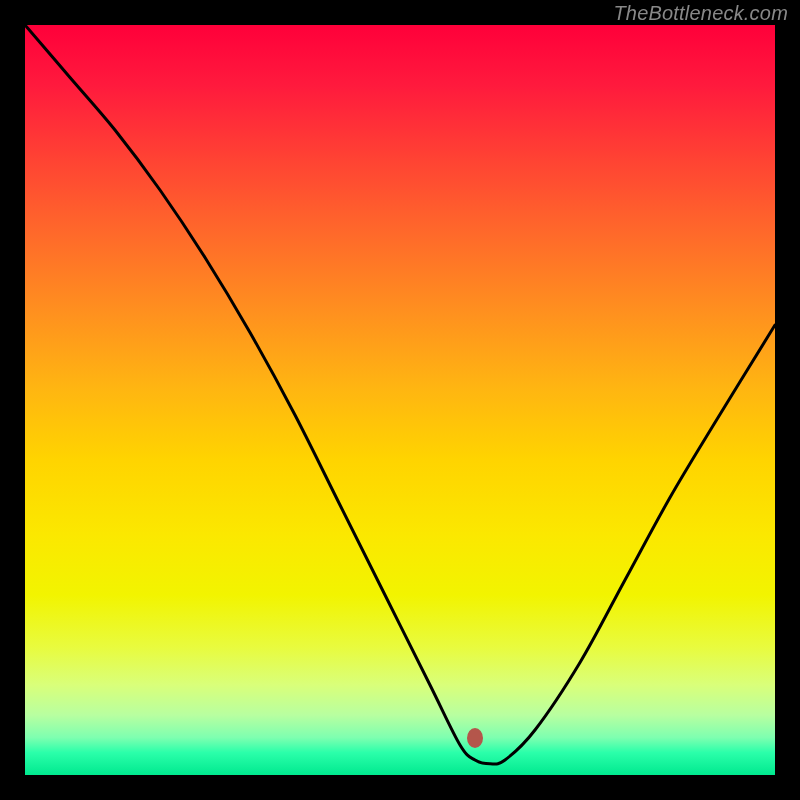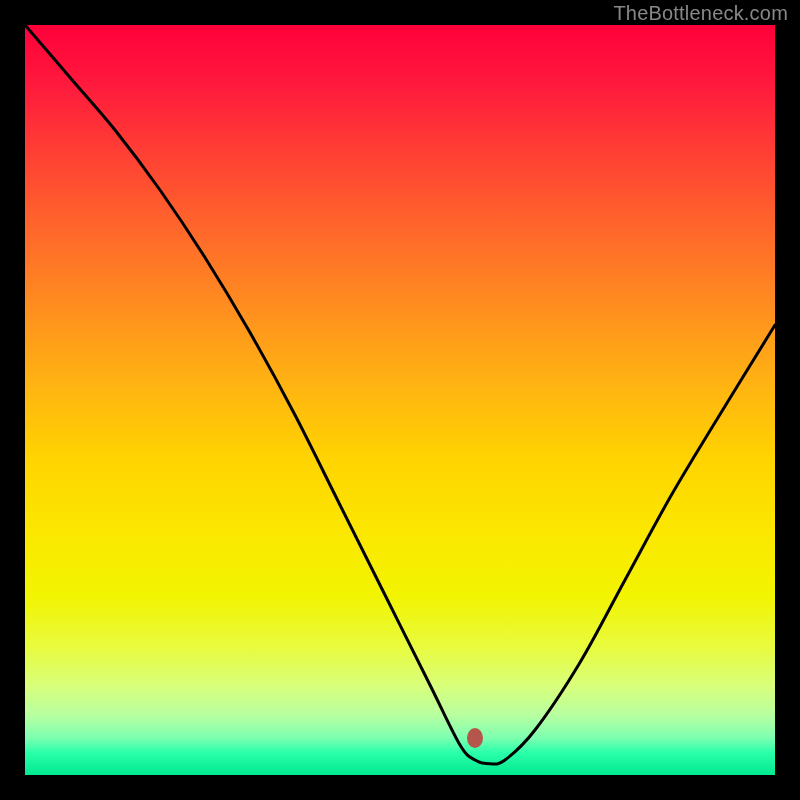--- a/index.html
+++ b/index.html
@@ -20,20 +20,21 @@
   .watermark {
     position: absolute;
     top: 2px;
     right: 12px;
     color: #888;
     font-size: 20px;
     font-weight: 500;
     letter-spacing: 0.2px;
     z-index: 5;
     user-select: none;
+    font-style: italic;
   }
   .plot-area {
     position: absolute;
     left: 25px;
     top: 25px;
     width: 750px;
     height: 750px;
     overflow: hidden;
   }
   .gradient {

